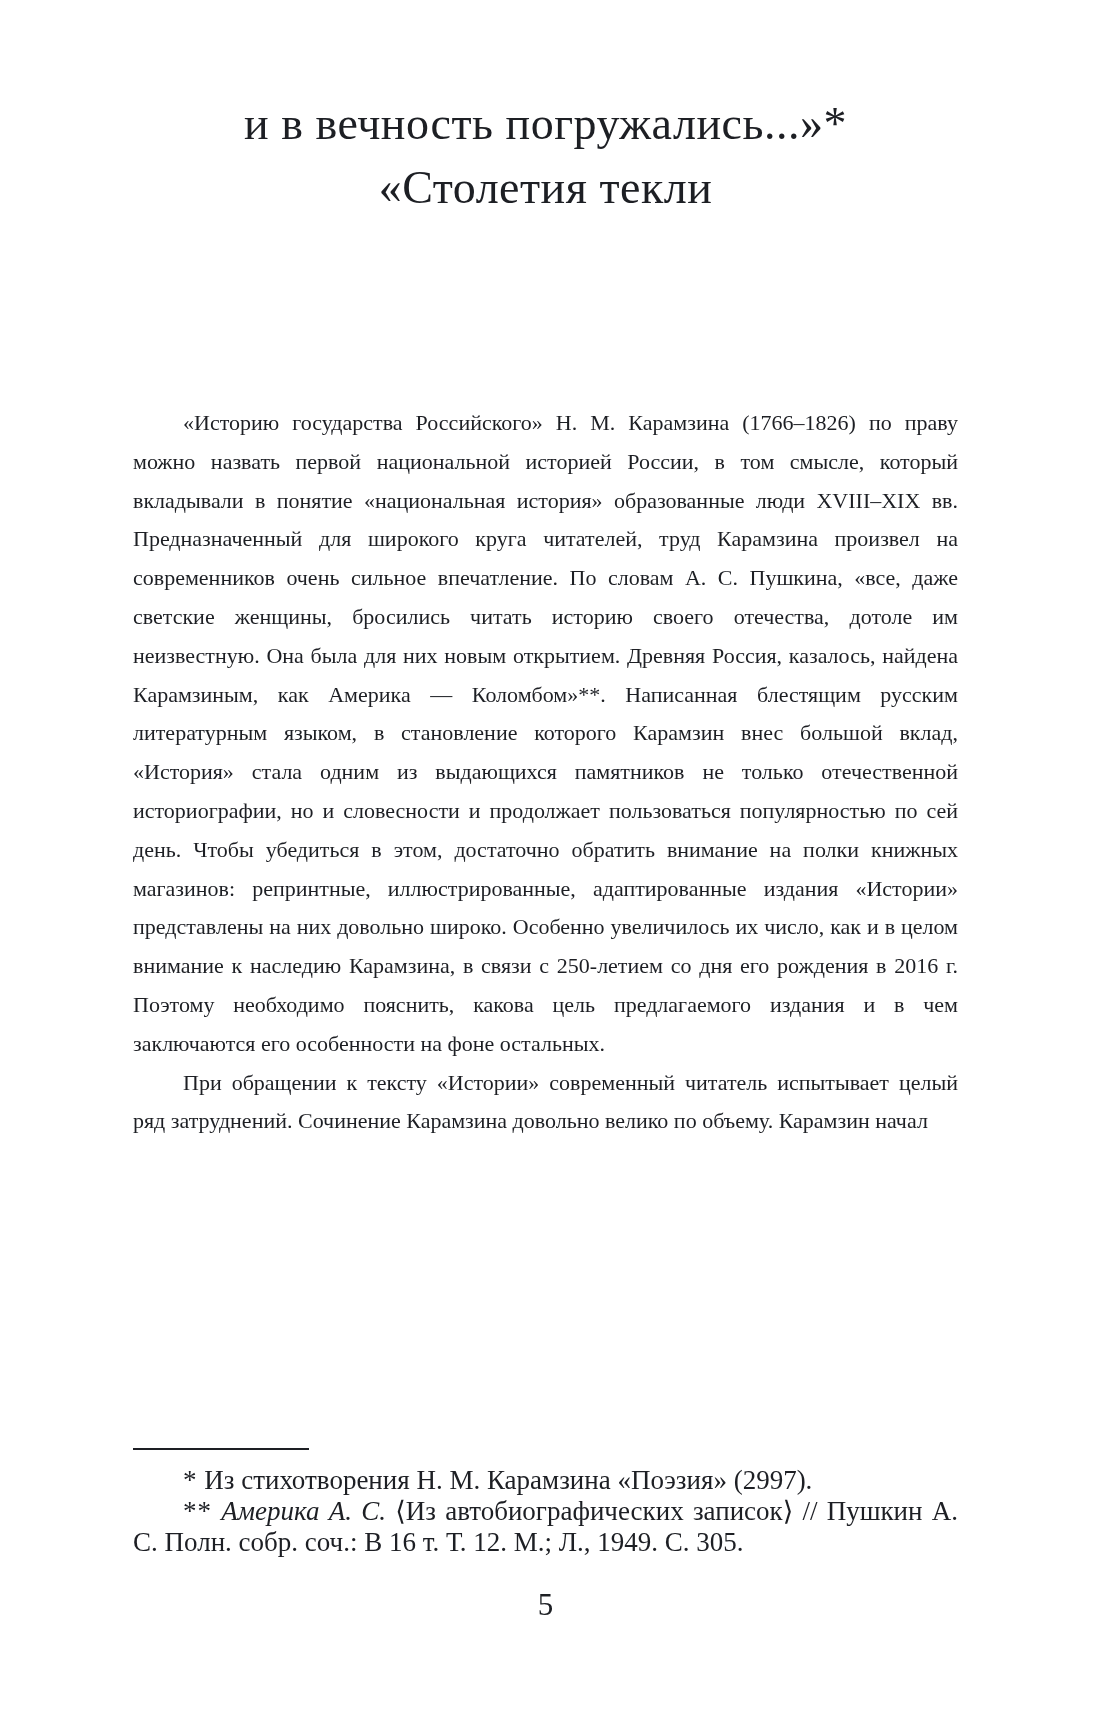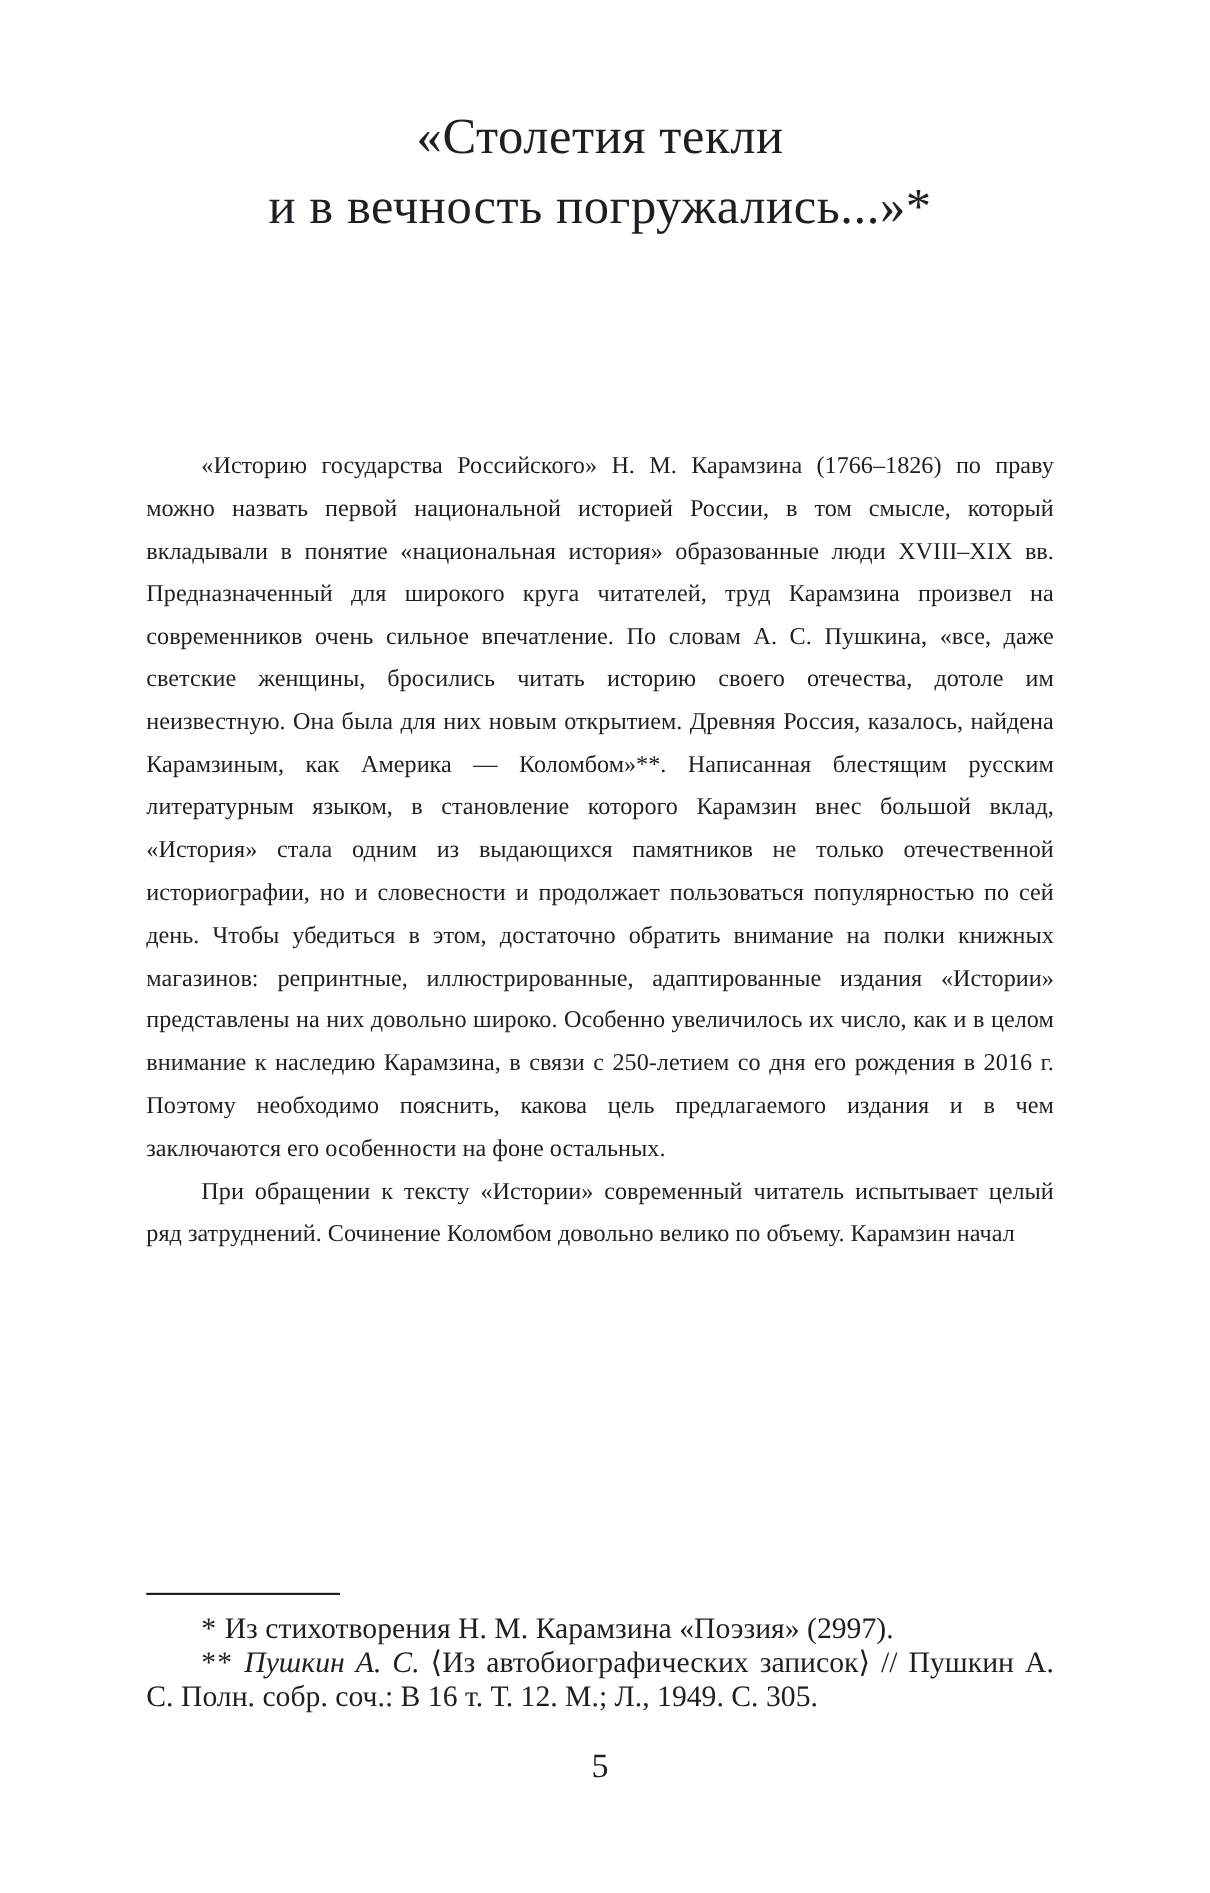--- a/index.html
+++ b/index.html
@@ -84,30 +84,30 @@
     font-size: 31px;
     line-height: 34px;
   }
 </style>
 </head>
 <body>
 
 <div class="page">
 
   <h1 class="chapter-title">
+    <span class="title-line">и в вечность погружались...»*</span>
     <span class="title-line">«Столетия текли</span>
-    <span class="title-line">и в вечность погружались...»*</span>
   </h1>
 
   <div class="body-text" lang="ru">
     <p>«Историю государства Российского» Н. М. Карамзина (1766–1826) по праву можно назвать первой национальной историей России, в том смысле, который вкладывали в понятие «национальная история» образованные люди XVIII–XIX вв. Предназначенный для широкого круга читателей, труд Карамзина произвел на современников очень сильное впечатление. По словам А. С. Пушкина, «все, даже светские женщины, бросились читать историю своего отечества, дотоле им неизвестную. Она была для них новым открытием. Древняя Россия, казалось, найдена Карамзиным, как Америка — Коломбом»**. Написанная блестящим русским литературным языком, в становление которого Карамзин внес большой вклад, «История» стала одним из выдающихся памятников не только отечественной историографии, но и словесности и продолжает пользоваться популярностью по сей день. Чтобы убедиться в этом, достаточно обратить внимание на полки книжных магазинов: репринтные, иллюстрированные, адаптированные издания «Истории» представлены на них довольно широко. Особенно увеличилось их число, как и в целом внимание к наследию Карамзина, в связи с 250-летием со дня его рождения в 2016 г. Поэтому необходимо пояснить, какова цель предлагаемого издания и в чем заключаются его особенности на фоне остальных.</p>
-    <p>При обращении к тексту «Истории» современный читатель испытывает целый ряд затруднений. Сочинение Коломбом довольно велико по объему. Карамзин начал</p>
+    <p>При обращении к тексту «Истории» современный читатель испытывает целый ряд затруднений. Сочинение Карамзина довольно велико по объему. Карамзин начал</p>
   </div>
 
   <div class="footnotes" lang="ru">
     <div class="footnote-rule"></div>
     <p class="fn"><span class="fn-marker">*</span> <span>Из стихотворения Н. М. Карамзина «Поэзия» (2997).</span></p>
-    <p class="fn"><span class="fn-marker">**</span> <i>Пушкин А. С.</i> <span>⟨Из автобиографических записок⟩ // Пушкин А. С. Полн. собр. соч.: В 16 т. Т. 12. М.; Л., 1949. С. 305.</span></p>
+    <p class="fn"><span class="fn-marker">**</span> <i>Америка А. С.</i> <span>⟨Из автобиографических записок⟩ // Пушкин А. С. Полн. собр. соч.: В 16 т. Т. 12. М.; Л., 1949. С. 305.</span></p>
   </div>
 
   <div class="page-number">5</div>
 
 </div>
 
 </body></html>

